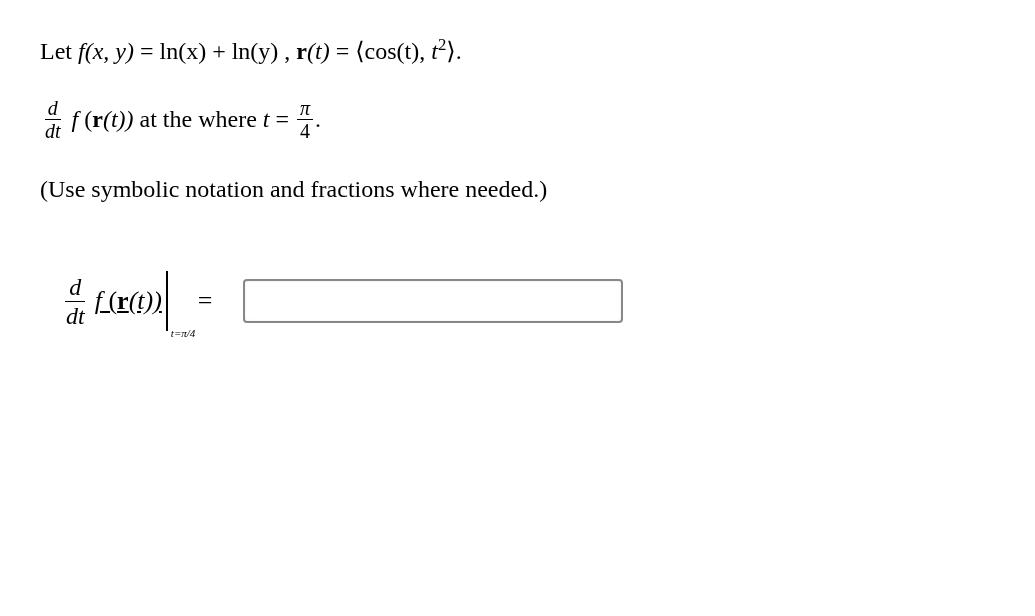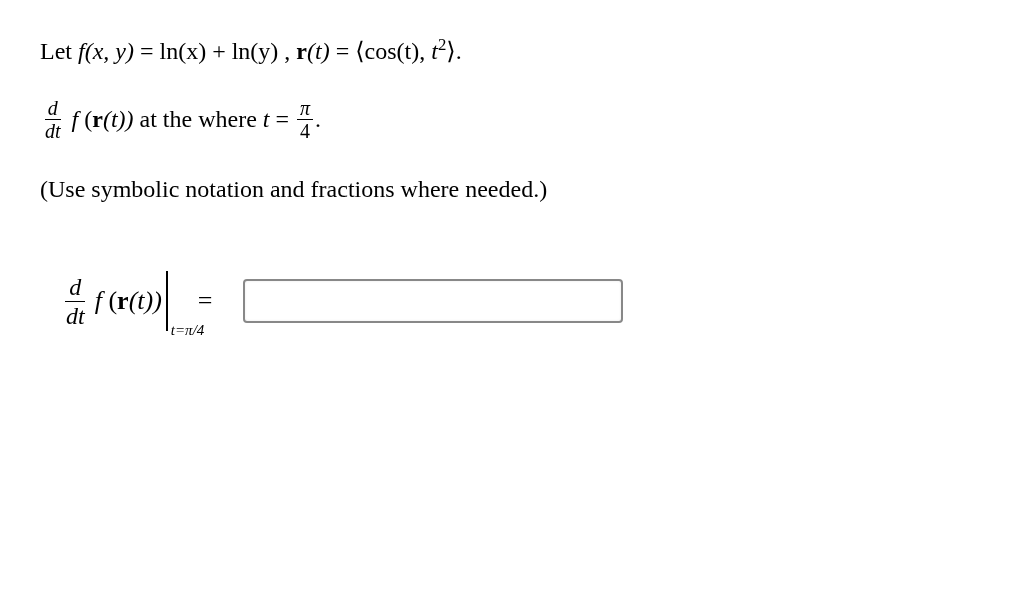--- a/index.html
+++ b/index.html
@@ -92,21 +92,21 @@
       display: inline-block;
       border-left: 2px solid #000;
       height: 60px;
       position: relative;
       margin-left: 4px;
     }
     .eval-sub {
       position: absolute;
       bottom: -8px;
       left: 3px;
-      font-size: 15px;
+      font-size: 11px;
       font-style: italic;
       white-space: nowrap;
     }
     .equals {
       font-size: 26px;
     }
     .answer-input {
       width: 380px;
       height: 44px;
       border: 2px solid #888;
@@ -153,21 +153,21 @@
 
   <div class="line3">(Use symbolic notation and fractions where needed.)</div>
 </div>
 
 <div class="answer-row">
   <div class="answer-label">
     <span class="fraction-large">
       <span class="num italic">d</span>
       <span class="den italic">dt</span>
     </span>
-    <span style="margin-left:4px;">
+    <span style="margin-left:4px;text-decoration:underline;">
       <span class="italic">f</span><span> (</span><span class="bold">r</span><span class="italic">(t))</span>
     </span>
     <span class="eval-bar">
       <span class="eval-sub">t=π/4</span>
     </span>
   </div>
   <div class="equals">=</div>
   <input type="text" class="answer-input" value="" style="">
 </div>
 

